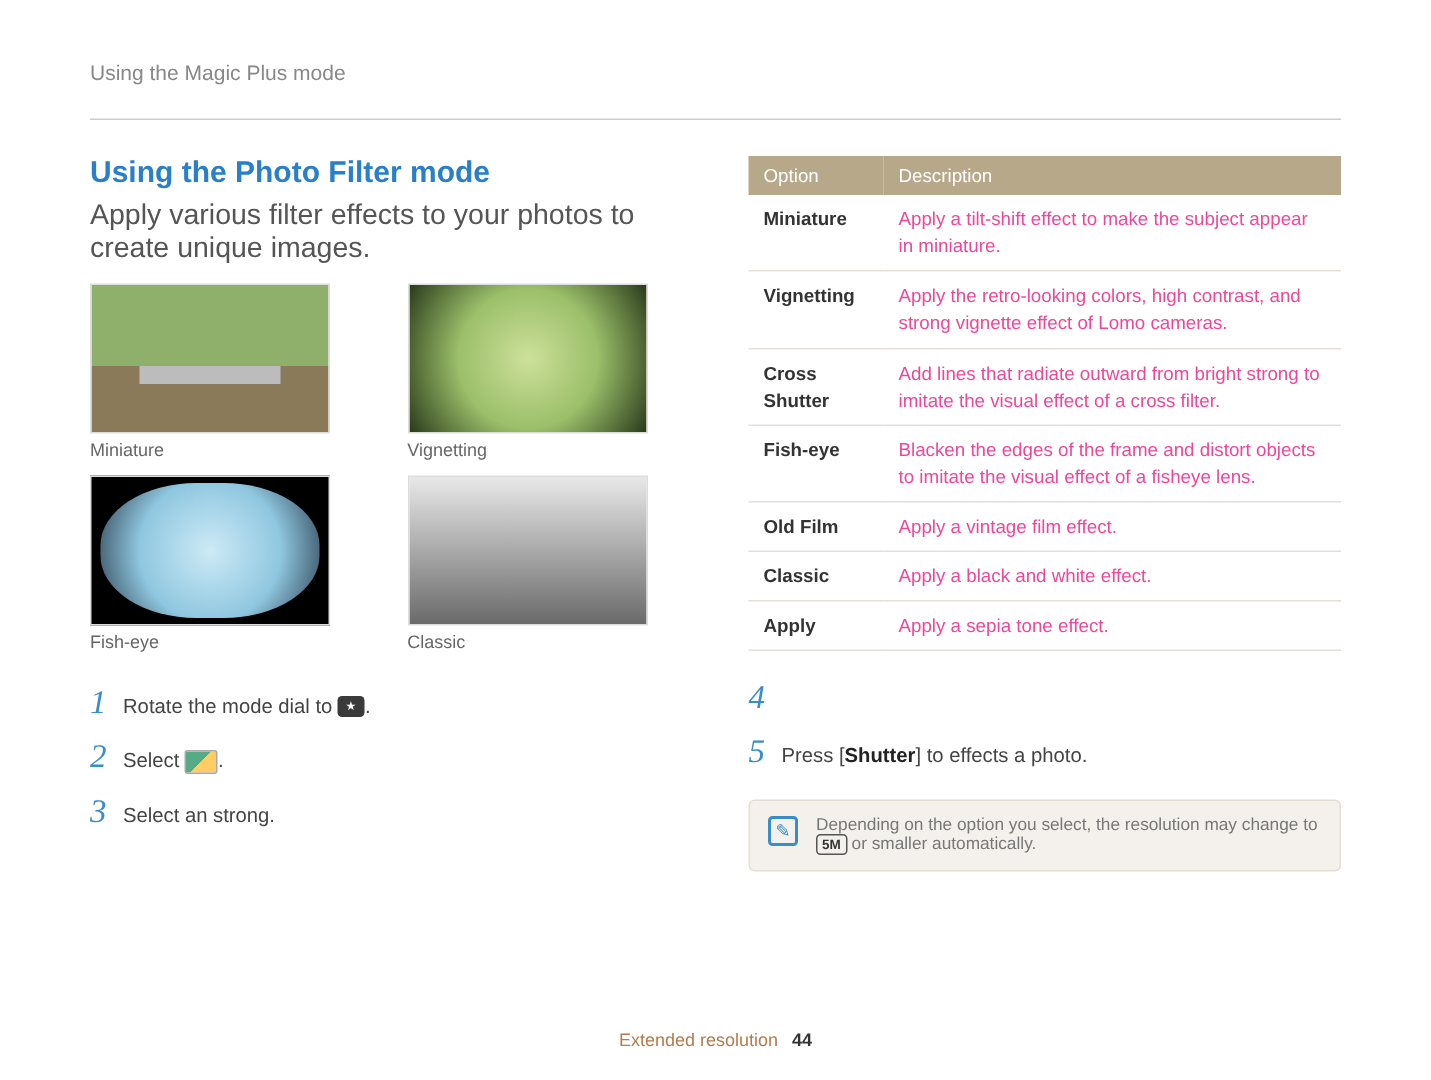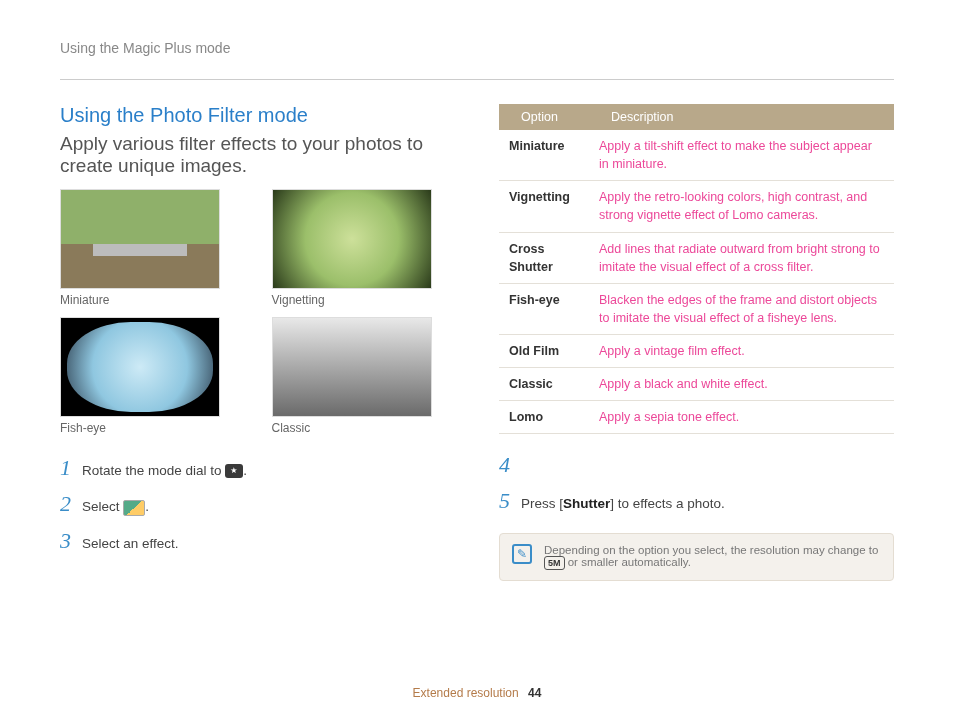--- a/index.html
+++ b/index.html
@@ -22,21 +22,21 @@
     margin-bottom: 24px;
   }
   .columns {
     display: flex;
     gap: 44px;
   }
   .col { flex: 1; }
   .section-title {
     color: #2a7fc9;
     font-size: 20px;
-    font-weight: 400;
+    font-weight: 700;
     margin-bottom: 6px;
   }
   .section-desc {
     font-size: 19px;
     color: #555;
     margin-bottom: 12px;
   }
   .thumbs {
     display: grid;
     grid-template-columns: 1fr 1fr;
@@ -105,21 +105,21 @@
   table.opt {
     width: 100%;
     border-collapse: collapse;
     font-size: 12.5px;
   }
   table.opt th {
     background: #b8a88a;
     color: #fff;
     font-weight: 400;
     text-align: left;
-    padding: 6px 22px;
+    padding: 6px 10px;
     font-size: 12.5px;
   }
   table.opt td {
     padding: 7px 10px;
     border-bottom: 1px solid #e4e0d8;
     vertical-align: top;
     color: #ec4899;
     line-height: 1.45;
   }
   table.opt td.name {
@@ -221,21 +221,21 @@
       </li>
       <li>
         <span class="step-num">2</span>
         <span class="step-text">
           <span>Select </span>
           <span class="inline-icon filter-select-icon"></span><span>.</span>
         </span>
       </li>
       <li>
         <span class="step-num">3</span>
-        <span class="step-text">Select an effect.</span>
+        <span class="step-text">Select an strong.</span>
       </li>
     </ol>
   </div>
 
   <div class="col">
     <table class="opt">
       <thead>
         <tr>
           <th>Option</th>
           <th>Description</th>
@@ -260,21 +260,21 @@
           </tr>
         <tr>
             <td class="name">Old Film</td>
             <td>Apply a vintage film effect.</td>
           </tr>
         <tr>
             <td class="name">Classic</td>
             <td>Apply a black and white effect.</td>
           </tr>
         <tr>
-            <td class="name">Lomo</td>
+            <td class="name">Apply</td>
             <td>Apply a sepia tone effect.</td>
           </tr>
       </tbody>
     </table>
 
     <ol class="steps" style="margin-top:18px">
       <li>
         <span class="step-num">4</span>
       </li>
       <li>

